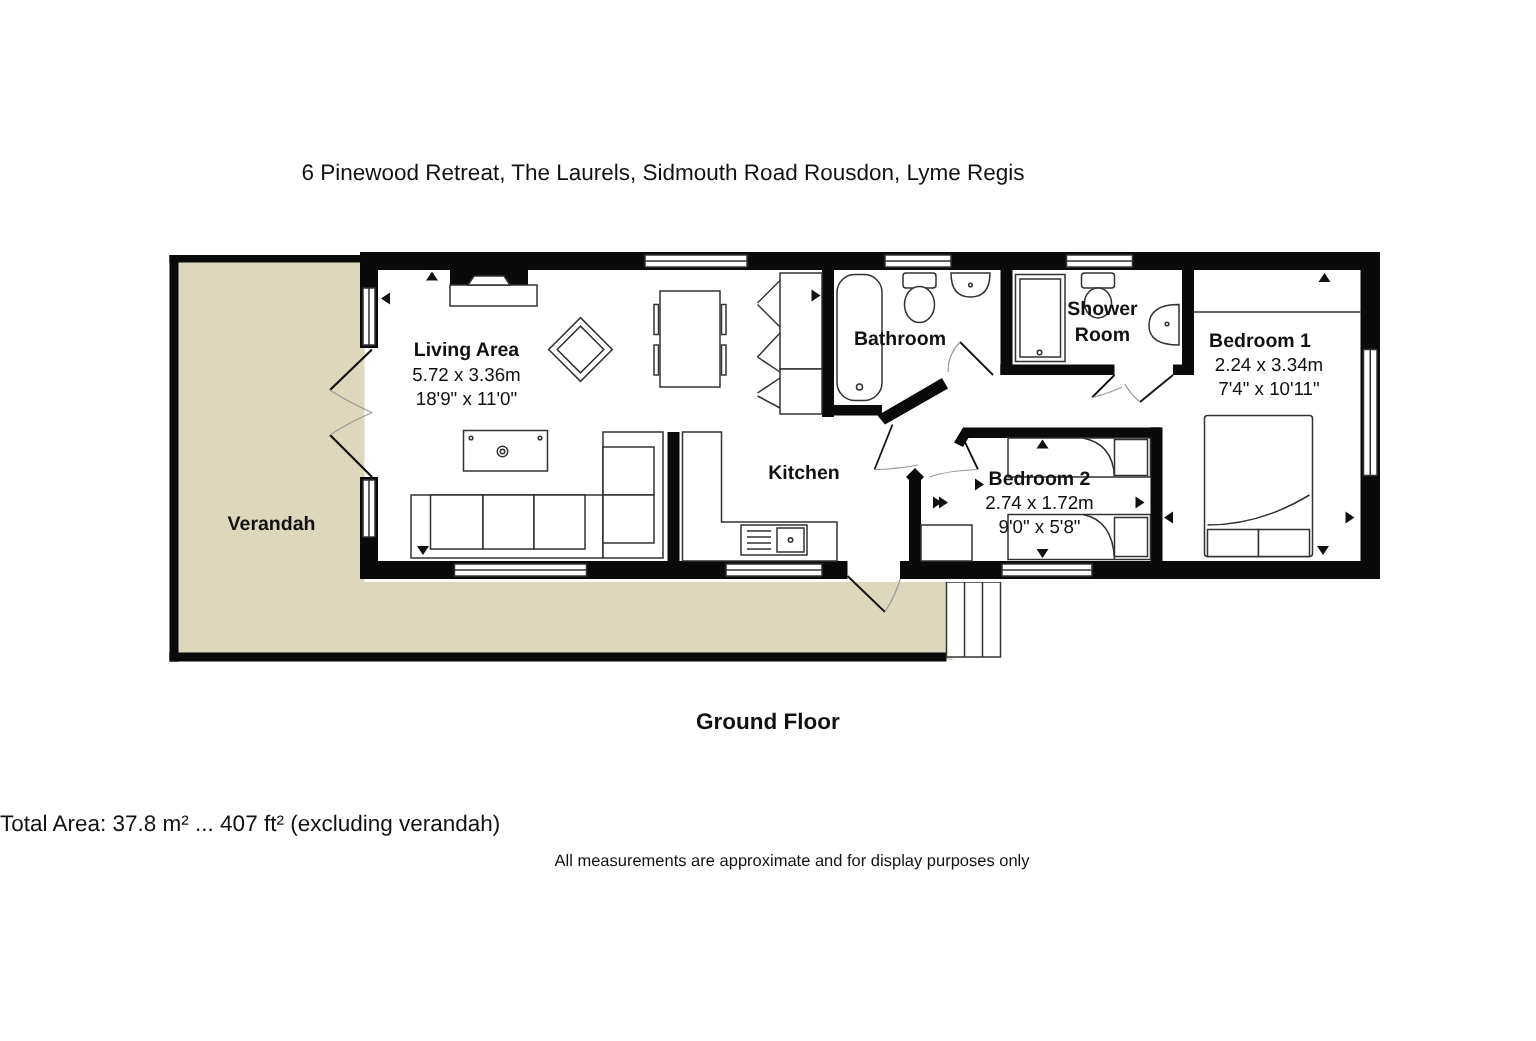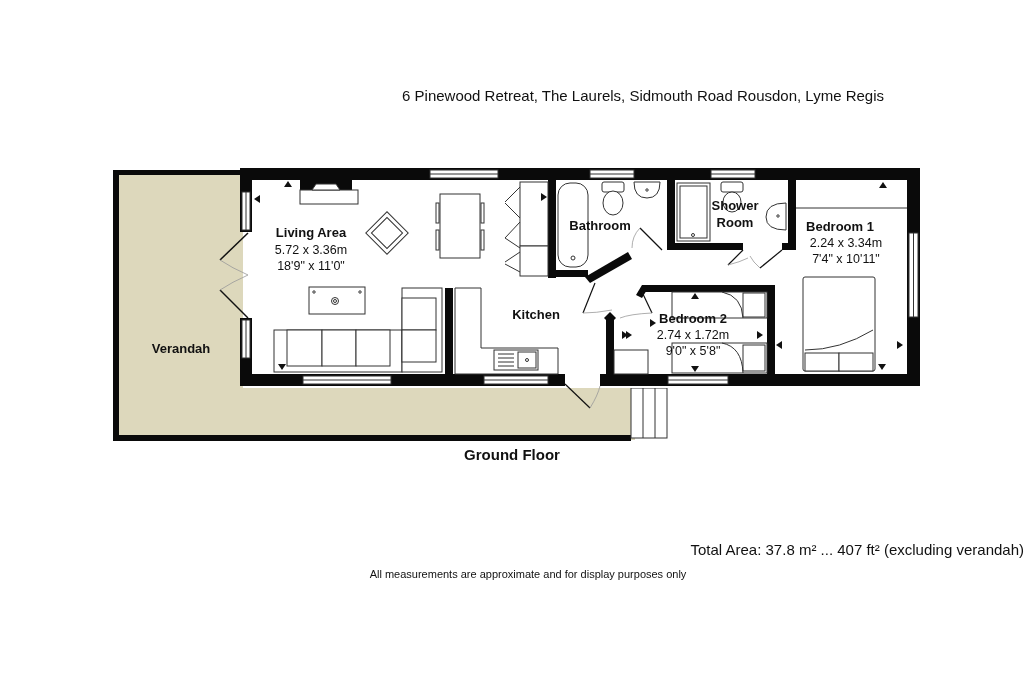--- a/index.html
+++ b/index.html
@@ -1,23 +1,23 @@
 <!DOCTYPE html>
 <html><head>
   <meta charset="utf-8">
   <style>
     html, body { margin: 0; padding: 0; background: #ffffff; }
     body { width: 1024px; height: 694px; position: relative; overflow: hidden;
            font-family: "Liberation Sans", "DejaVu Sans", sans-serif; color: #111; }
-    .title { position: absolute; top: 87px; left: 0; width: 884px; text-align: right;
+    .title { position: absolute; top: 107px; left: 0; width: 884px; text-align: center;
              font-size: 15px; }
     #plan { position: absolute; left: 0; top: 0; }
-    .floor-label { position: absolute; top: 446px; left: 0; width: 1024px; text-align: center;
+    .floor-label { position: absolute; top: 473px; left: 0; width: 1024px; text-align: center;
                    font-size: 15px; font-weight: bold; }
-    .total { position: absolute; top: 541px; left: 0; width: 1024px; text-align: right;
+    .total { position: absolute; top: 541px; left: 0; width: 1024px; text-align: left;
              font-size: 15px; }
     .disclaimer { position: absolute; top: 568px; left: 16px; width: 1024px; text-align: center;
                   font-size: 11px; }
     .room-name { font-family: "Liberation Sans", sans-serif; font-weight: bold; font-size: 13px; fill: #111; }
     .room-dim { font-family: "Liberation Sans", sans-serif; font-size: 12.5px; fill: #111; }
   </style>
 </head>
 <body>
 
 <div class="title">6 Pinewood Retreat, The Laurels, Sidmouth Road Rousdon, Lyme Regis</div>

